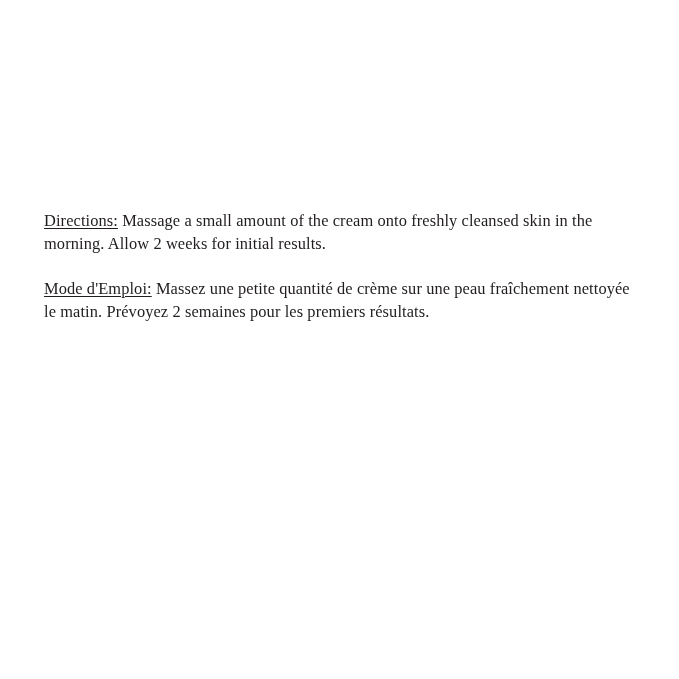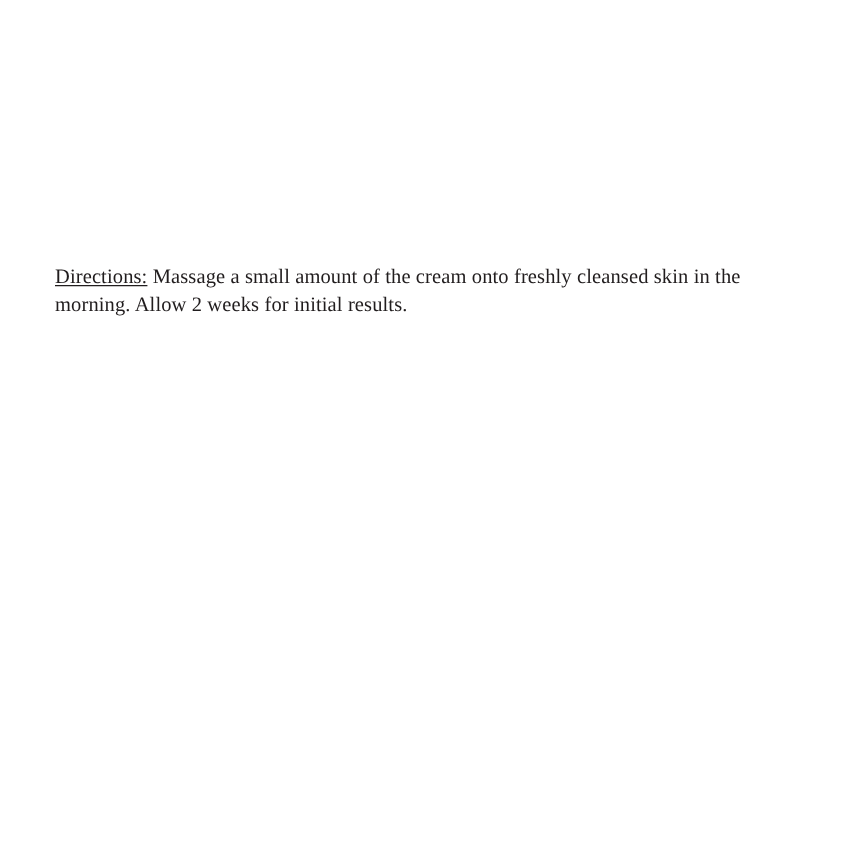--- a/index.html
+++ b/index.html
@@ -56,17 +56,18 @@
 </style>
 </head>
 <body>
 
 <div class="page">
 
   <div class="content">
 
     <p class="para"><span class="label">Directions:</span><span> Massage a small amount of the cream onto freshly cleansed skin in the morning. Allow 2 weeks for initial results.</span></p>
 
+    <p class="para"><span class="label">Mode d'Emploi:</span><span> Massez une petite quantité de crème sur une peau fraîchement nettoyée le matin. Prévoyez 2 semaines pour les premiers résultats.</span></p>
 
 
   </div>
 
 </div>
 
 </body></html>

